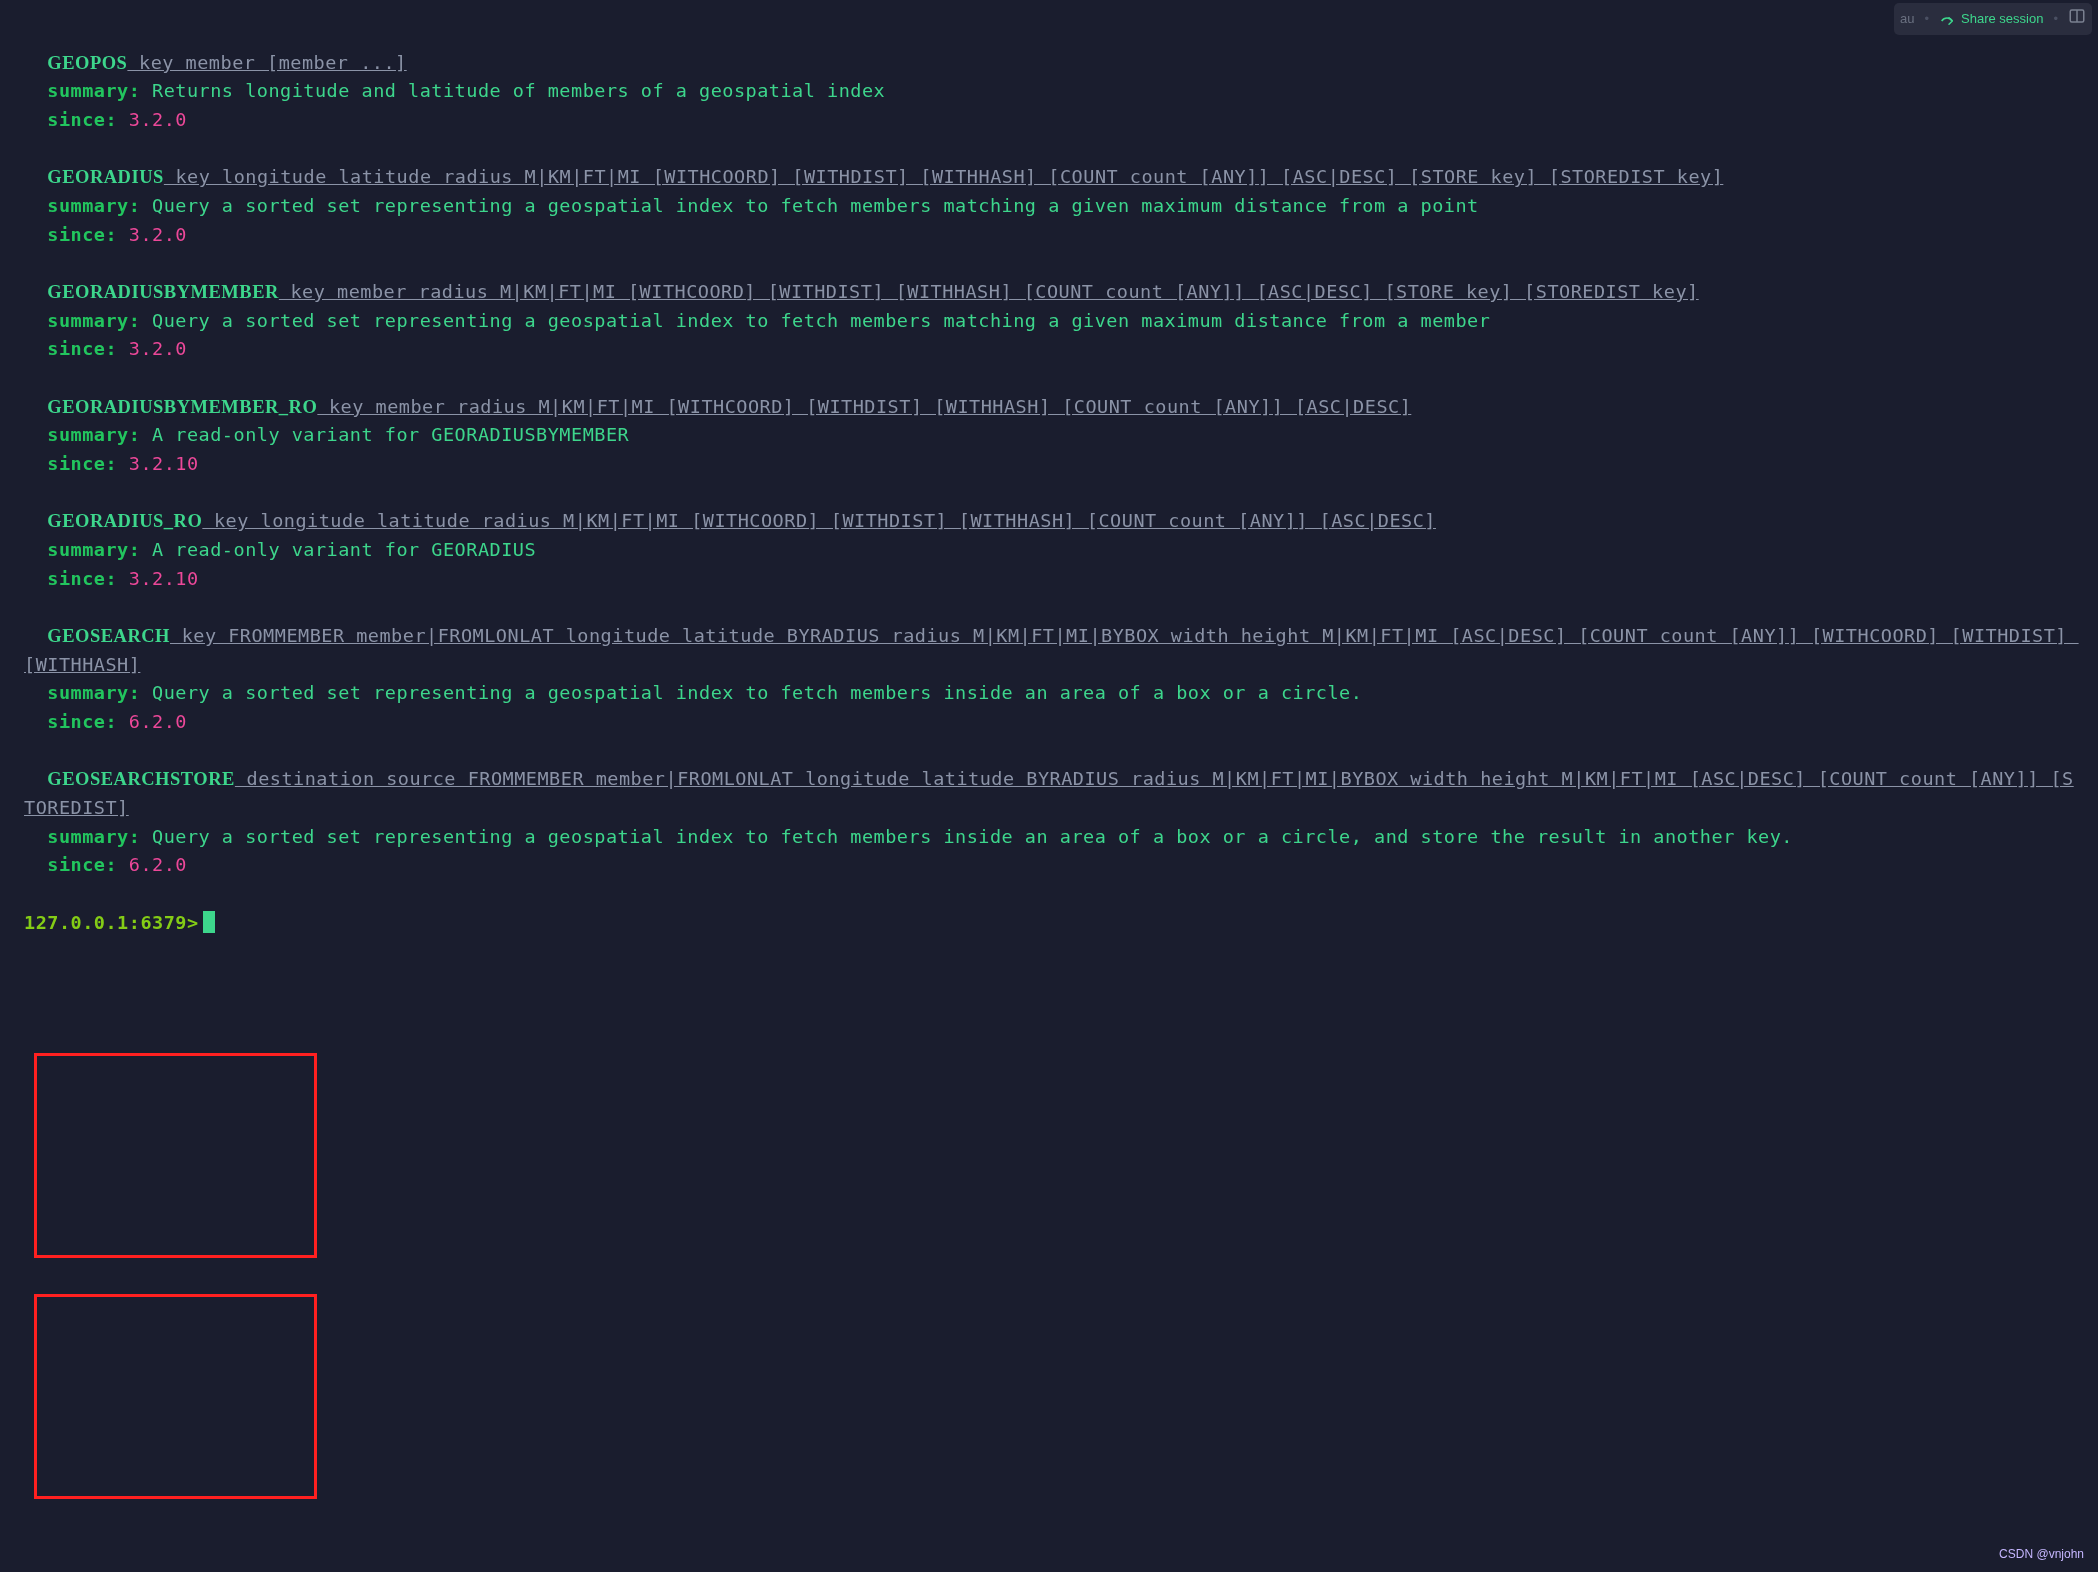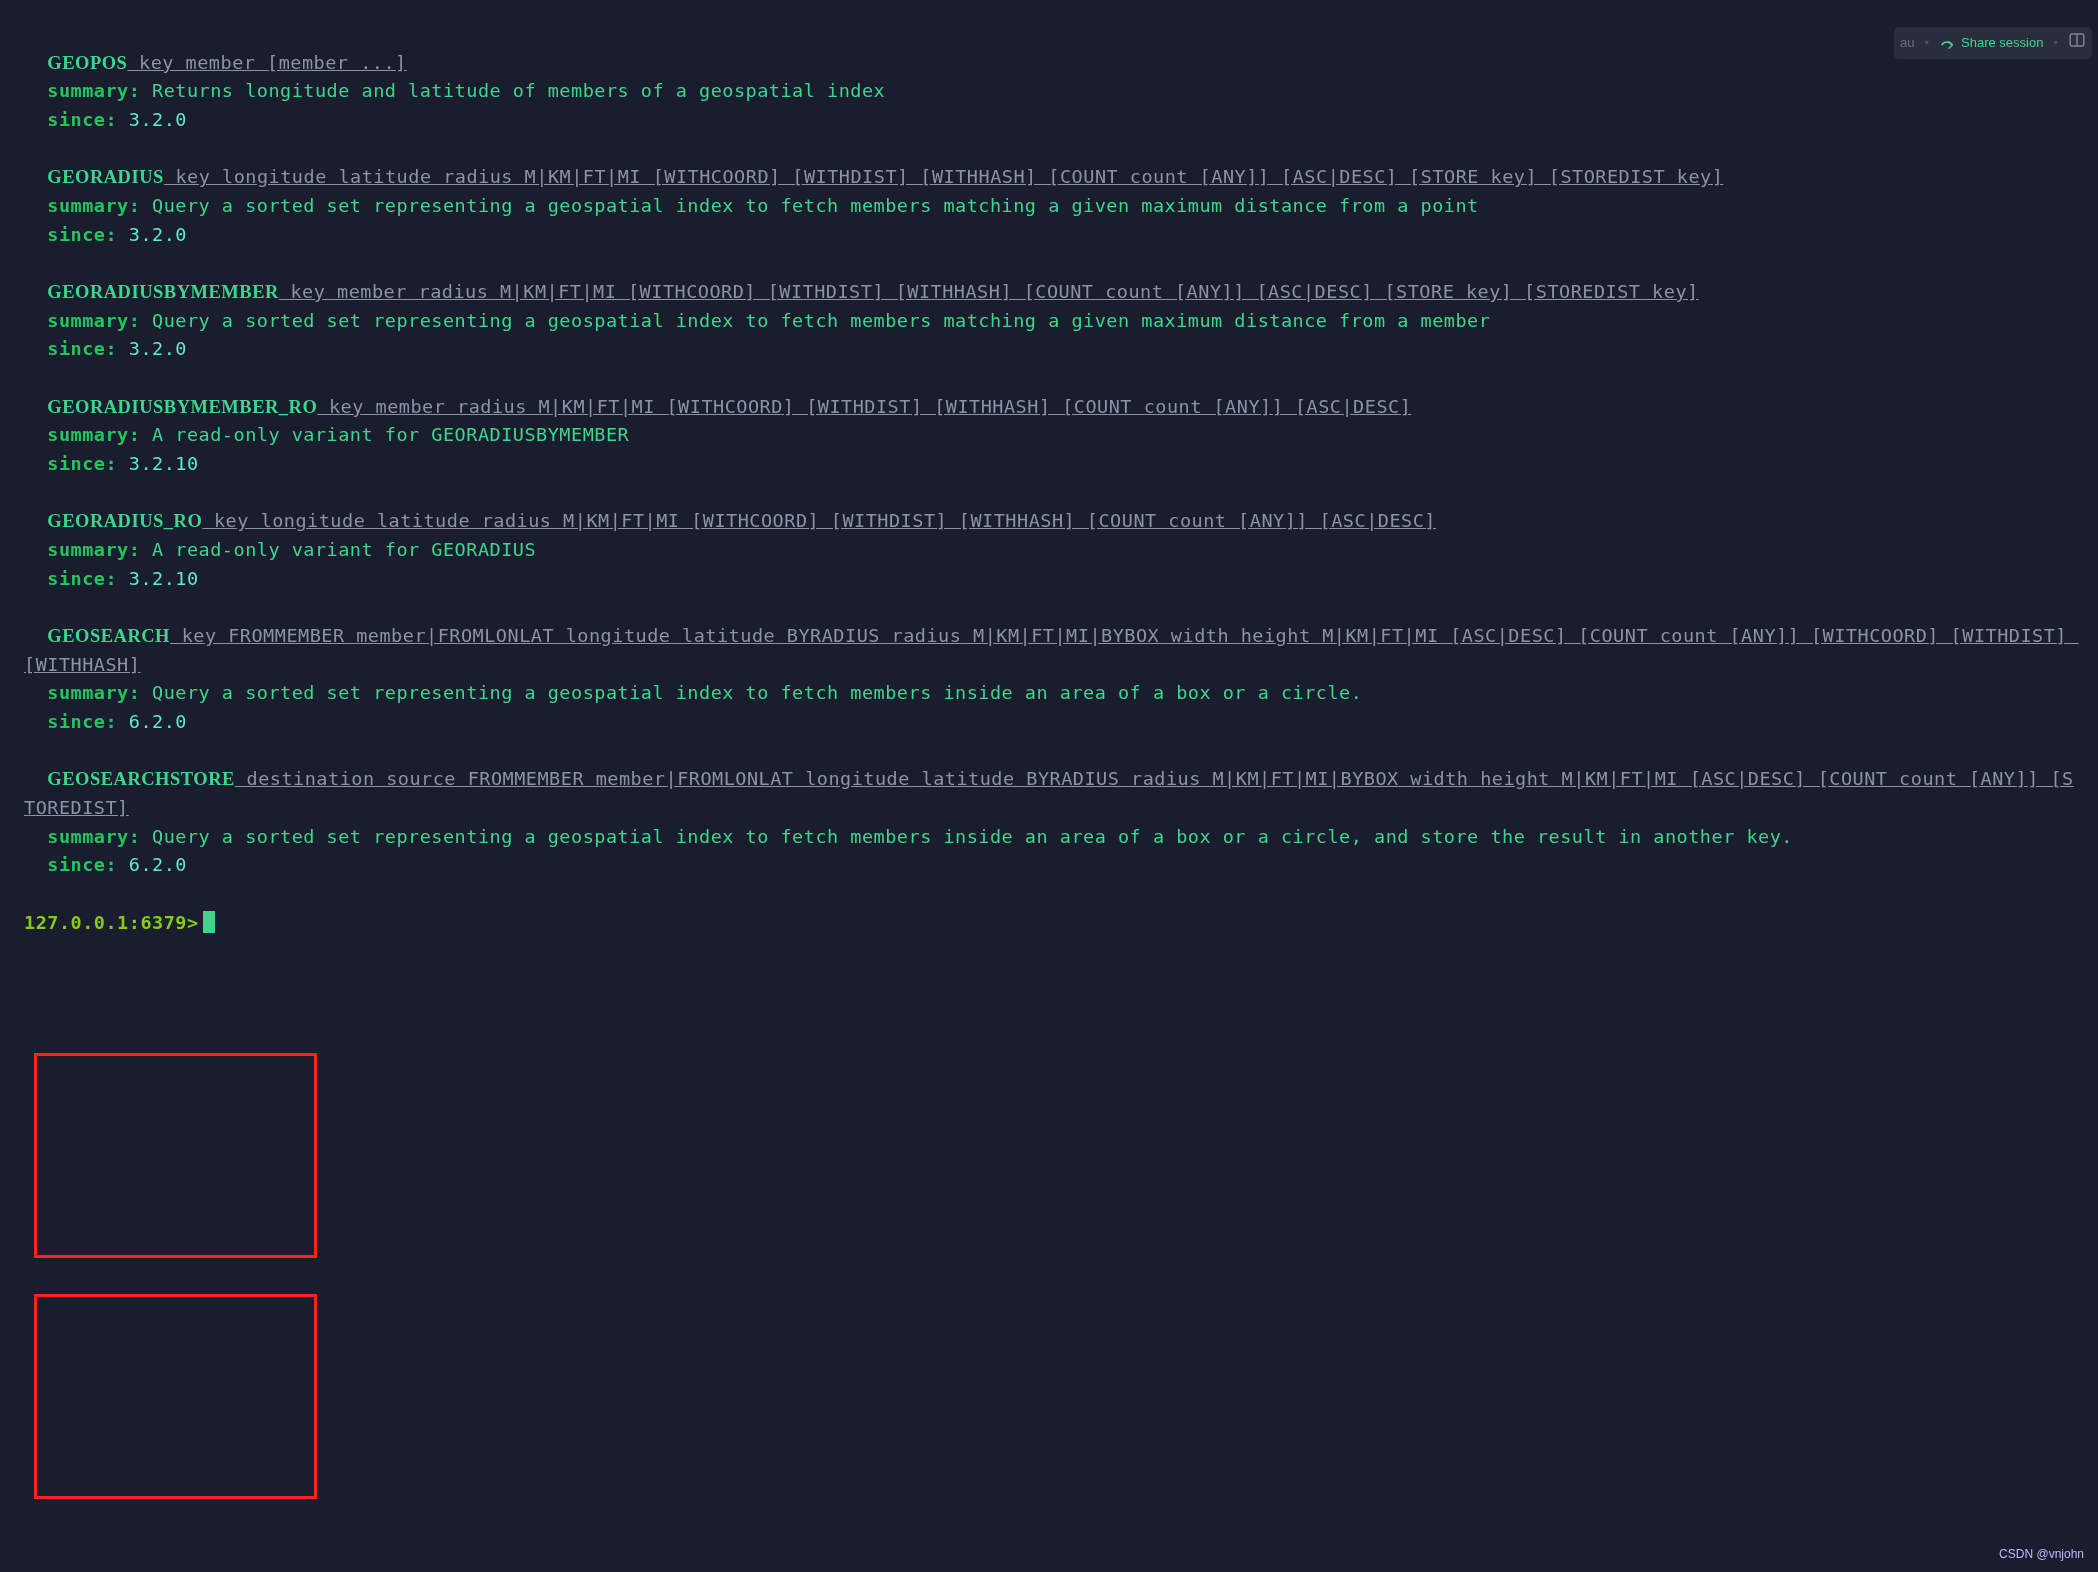--- a/index.html
+++ b/index.html
@@ -28,32 +28,31 @@
     height: 32px;
     background: #2a2d3e;
     border-radius: 5px;
     display: flex;
     align-items: center;
     padding: 0 6px;
     gap: 8px;
     font-family: -apple-system, sans-serif;
     font-size: 13px;
     color: #7a8090;
-    margin-top: 24px;
   }
   .toolbar .sep { color:#4a4f62; padding:0 2px; }
   .toolbar .au { color:#6a7080; font-weight:500; }
   .toolbar .share { color:#3dd68c; display:flex; align-items:flex-end; gap:6px; }
   .toolbar .share svg { width:16px; height:16px; }
   .toolbar .split svg { width:18px; height:18px; stroke:#7a8090; }
   .cmd { color: #3dd68c; font-weight: bold; font-family: Liberation Serif, serif; }
   .args { color: #8b93a7; text-decoration: underline; }
   .label { color: #22c55e; font-weight: bold; margin-top: 24px; }
   .summary-text { color: #3dd68c; }
-  .since-text { color: #5eead4; }
+  .since-text { color: #ec4899; }
   .blank { height: 1.55em; }
   .hl-box1 {
     position: absolute;
     border: 3px solid #ff2020;
     left: 34px; top: 1053px; width: 283px; height: 205px;
     pointer-events: none;
   }
   .hl-box2 {
     position: absolute;
     border: 3px solid #ff2020;

